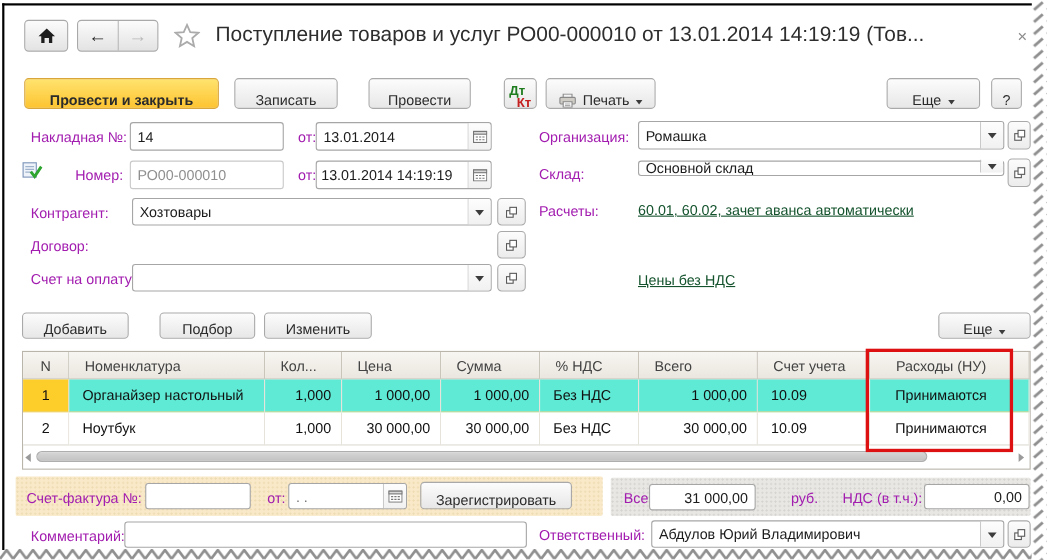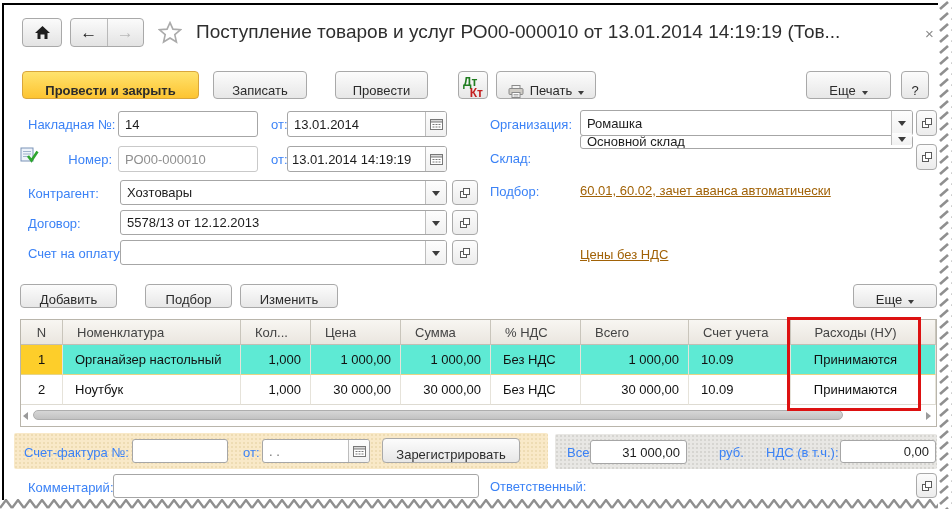--- a/index.html
+++ b/index.html
@@ -1,39 +1,39 @@
 <!DOCTYPE html>
 <html><head>
 <meta charset="utf-8">
 <style>
   * { box-sizing: border-box; margin: 0; padding: 0; }
   body { font-family: "Liberation Sans", "DejaVu Sans", sans-serif; background: #fff; }
   .page { position: relative; width: 952px; height: 509px; background: #fff; overflow: hidden; }
   .abs { position: absolute; }
-  .lbl { font-size: 13px; color: #3b82f6; white-space: nowrap; }
+  .lbl { font-size: 13px; color: #a21caf; white-space: nowrap; }
   .btn { display: flex; align-items: flex-end; justify-content: center; gap: 6px;
          background: linear-gradient(#fcfcfc, #e7e7e7); border: 1px solid #a9a9a9;
          border-radius: 4px; font-size: 13px; color: #2b2b2b; cursor: default; padding: 0 8px; }
   .btn-yellow { background: linear-gradient(#ffe36e, #fdc431); border-color: #d9a63c; font-weight: bold; }
   .navbtn { background: linear-gradient(#fbfbfb, #e3e3e3); border: 1px solid #a9a9a9; border-radius: 4px;
             display: flex; align-items: center; justify-content: center; }
   .inp { width: 100%; height: 100%; border: 1px solid #a6a6a6; border-radius: 3px; font-size: 13px;
          font-family: inherit; padding: 0 6px; color: #1c1c1c; background: #fff; outline: none; }
   .inp.ro { color: #8f8f8f; border-color: #c9c9c9; }
   .inp.num { text-align: right; }
   .combo { position: absolute; }
   .combo .inp { padding-right: 26px; }
   .seg { position: absolute; top: 1px; bottom: 1px; right: 1px; width: 21px;
          border-left: 1px solid #bdbdbd; display: flex; align-items: center; justify-content: center;
          background: linear-gradient(#fdfdfd, #f1f1f1); border-radius: 0 2px 2px 0; }
   .tri { width: 0; height: 0; border: 4px solid transparent; border-top: 5px solid #3c3c3c; margin-top: 5px; }
   .tri.sm { border-width: 3.5px; border-top-width: 4.5px; margin-top: 4px; }
   .openbtn { border: 1px solid #a9a9a9; border-radius: 4px; background: linear-gradient(#fcfcfc, #ececec);
              display: flex; align-items: center; justify-content: center; }
-  .link { font-size: 13px; color: #a16207; text-decoration: underline; white-space: nowrap; cursor: pointer; }
+  .link { font-size: 13px; color: #14532d; text-decoration: underline; white-space: nowrap; cursor: pointer; }
   .titlebar { font-size: 19px; color: #2e2e2e; white-space: nowrap; }
   
   .tbl { border: 1px solid #b9b5ab; background: #fff; }
   .grid { display: grid; grid-template-columns: 42px 178px 70px 90px 90px 90px 108px 102px 130px auto; }
   .th { height: 25px; display: flex; align-items: center; font-size: 13px; color: #434343;
         background: linear-gradient(#f8f6f2, #eae6df); border-right: 1px solid #c9c5bb;
         border-bottom: 1px solid #c2beb4; padding-left: 14px; }
   .th.c { justify-content: center; padding-left: 0; }
   .td { height: 30px; display: flex; align-items: center; font-size: 13px; color: #111;
         border-right: 1px solid #e6e3da; border-bottom: 1px solid #dedbd2; padding-left: 12px; background: #fff; }
@@ -171,26 +171,20 @@
       </span>
   </div>
   <div class="abs openbtn" style="left:452px;top:180px;width:26px;height:25px">
     <svg width="12" height="12" viewBox="0 0 12 12">
         <rect x="1.5" y="4.5" width="6" height="6" fill="#fff" stroke="#5a5a5a"></rect>
         <rect x="4.5" y="1.5" width="6" height="6" fill="#fff" stroke="#5a5a5a"></rect>
       </svg>
   </div>
 
   <span class="abs lbl" style="left:28px;top:216px">Договор:</span>
-  <div class="combo" style="left:120px;top:210px;width:327px;height:25px">
-    <input class="inp" value="5578/13 от 12.12.2013" style="">
-    <span class="seg">
-        <i class="tri"></i>
-      </span>
-  </div>
   <div class="abs openbtn" style="left:452px;top:210px;width:26px;height:25px">
     <svg width="12" height="12" viewBox="0 0 12 12">
         <rect x="1.5" y="4.5" width="6" height="6" fill="#fff" stroke="#5a5a5a"></rect>
         <rect x="4.5" y="1.5" width="6" height="6" fill="#fff" stroke="#5a5a5a"></rect>
       </svg>
   </div>
 
   <span class="abs lbl" style="left:28px;top:246px">Счет на оплату:</span>
   <div class="combo" style="left:120px;top:240px;width:327px;height:25px">
     <input class="inp" value="" style="">
@@ -213,34 +207,34 @@
       </span>
   </div>
   <div class="abs openbtn" style="left:916px;top:110px;width:21px;height:26px">
     <svg width="12" height="12" viewBox="0 0 12 12">
         <rect x="1.5" y="4.5" width="6" height="6" fill="#fff" stroke="#5a5a5a"></rect>
         <rect x="4.5" y="1.5" width="6" height="6" fill="#fff" stroke="#5a5a5a"></rect>
       </svg>
   </div>
 
   <span class="abs lbl" style="left:490px;top:151px">Склад:</span>
-  <div class="combo" style="left:580px;top:132px;width:333px;height:14px">
+  <div class="combo" style="left:580px;top:144px;width:333px;height:14px">
     <input class="inp" value="Основной склад" style="">
     <span class="seg">
         <i class="tri"></i>
       </span>
   </div>
   <div class="abs openbtn" style="left:916px;top:144px;width:21px;height:26px">
     <svg width="12" height="12" viewBox="0 0 12 12">
         <rect x="1.5" y="4.5" width="6" height="6" fill="#fff" stroke="#5a5a5a"></rect>
         <rect x="4.5" y="1.5" width="6" height="6" fill="#fff" stroke="#5a5a5a"></rect>
       </svg>
   </div>
 
-  <span class="abs lbl" style="left:490px;top:184px">Подбор:</span>
+  <span class="abs lbl" style="left:490px;top:184px">Расчеты:</span>
   <span class="abs link" style="left:580px;top:183px">60.01, 60.02, зачет аванса автоматически</span>
   <span class="abs link" style="left:580px;top:247px">Цены без НДС</span>
 
   <div class="abs btn" style="left:20px;top:284px;width:97px;height:24px">
     <span>Добавить</span>
   </div>
   <div class="abs btn" style="left:145px;top:284px;width:87px;height:24px">
     <span>Подбор</span>
   </div>
   <div class="abs btn" style="left:240px;top:284px;width:98px;height:24px">
@@ -325,20 +319,26 @@
   <span class="abs lbl" style="left:766px;top:445px">НДС (в т.ч.):</span>
   <div class="abs" style="left:840px;top:440px;width:96px;height:23px">
     <input class="inp num" value="0,00" style="">
   </div>
 
   <span class="abs lbl" style="left:28px;top:480px">Комментарий:</span>
   <div class="abs" style="left:113px;top:474px;width:366px;height:24px">
     <input class="inp" value="" style="">
   </div>
   <span class="abs lbl" style="left:490px;top:479px">Ответственный:</span>
+  <div class="combo" style="left:592px;top:473px;width:321px;height:25px">
+    <input class="inp" value="Абдулов Юрий Владимирович" style="">
+    <span class="seg">
+        <i class="tri"></i>
+      </span>
+  </div>
   <div class="abs openbtn" style="left:916px;top:473px;width:21px;height:25px">
     <svg width="12" height="12" viewBox="0 0 12 12">
         <rect x="1.5" y="4.5" width="6" height="6" fill="#fff" stroke="#5a5a5a"></rect>
         <rect x="4.5" y="1.5" width="6" height="6" fill="#fff" stroke="#5a5a5a"></rect>
       </svg>
   </div>
 
 </div>
 
 </body></html>

